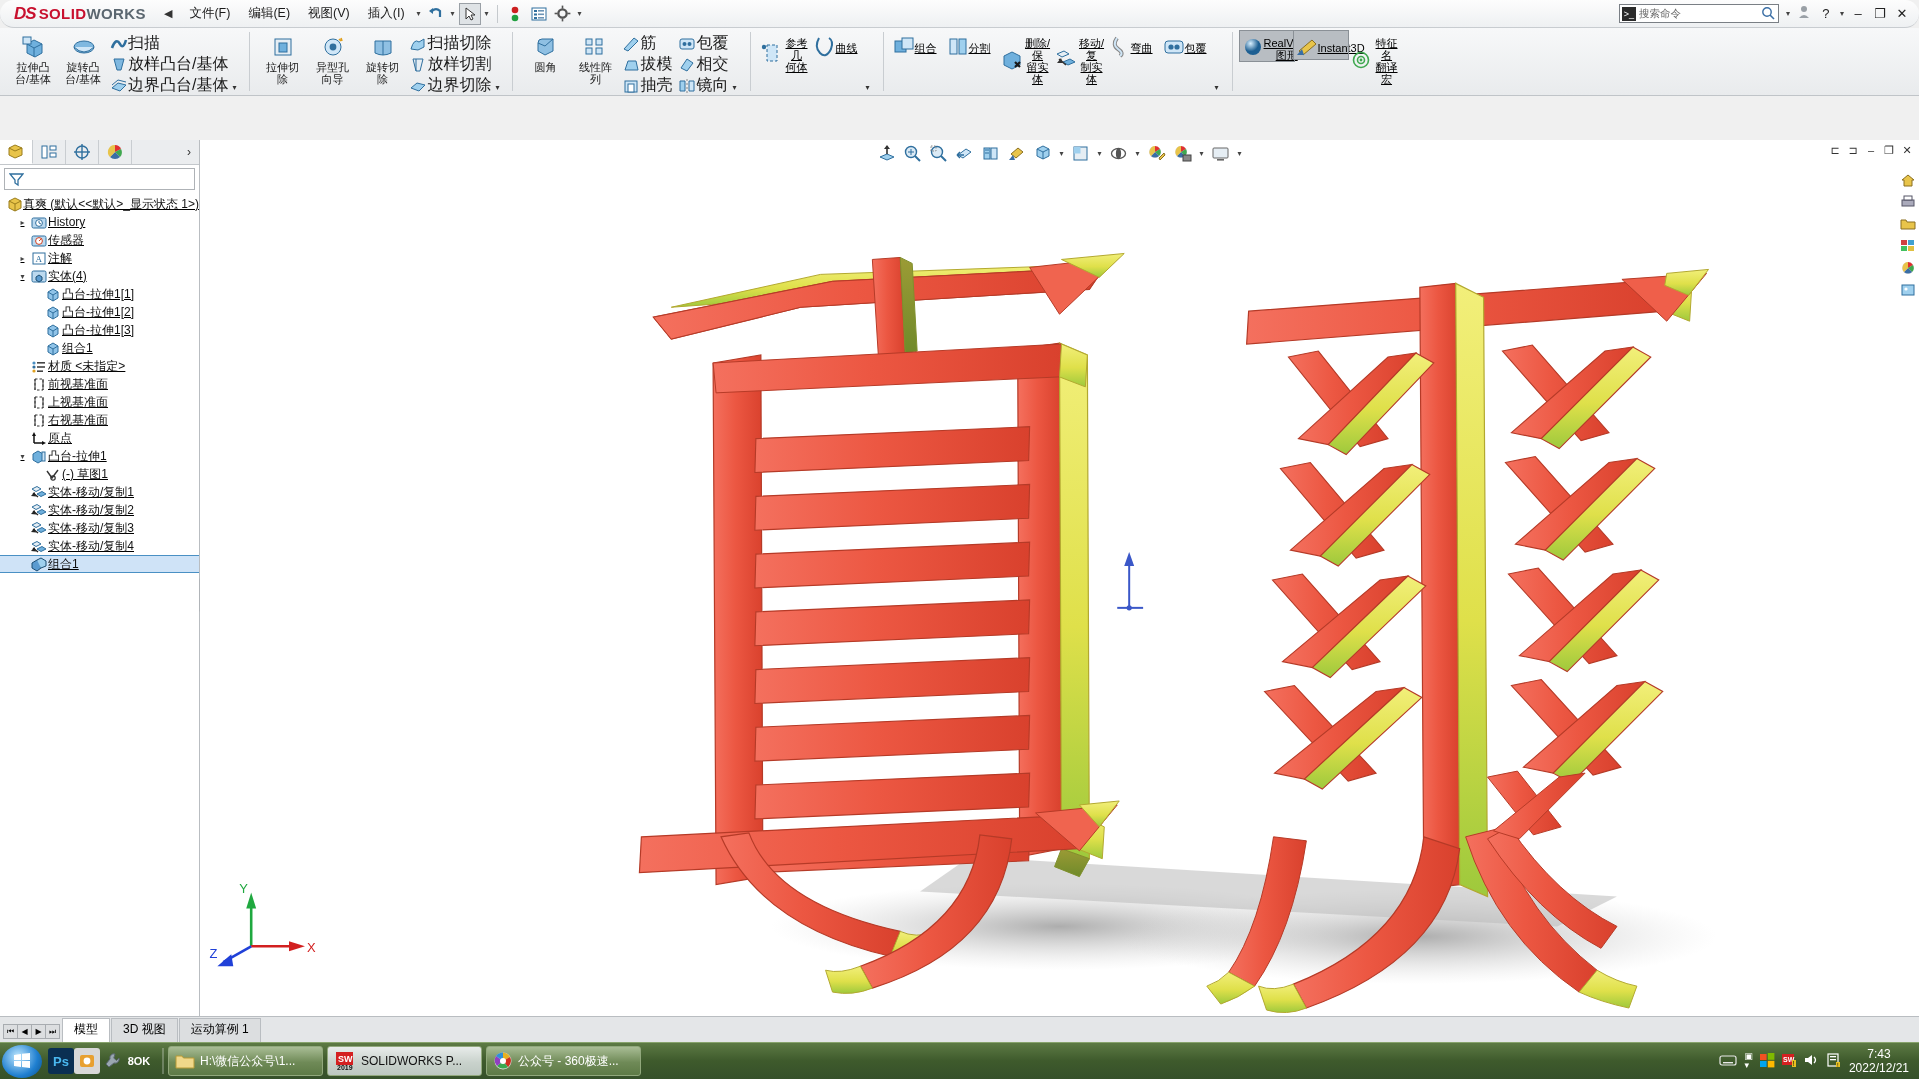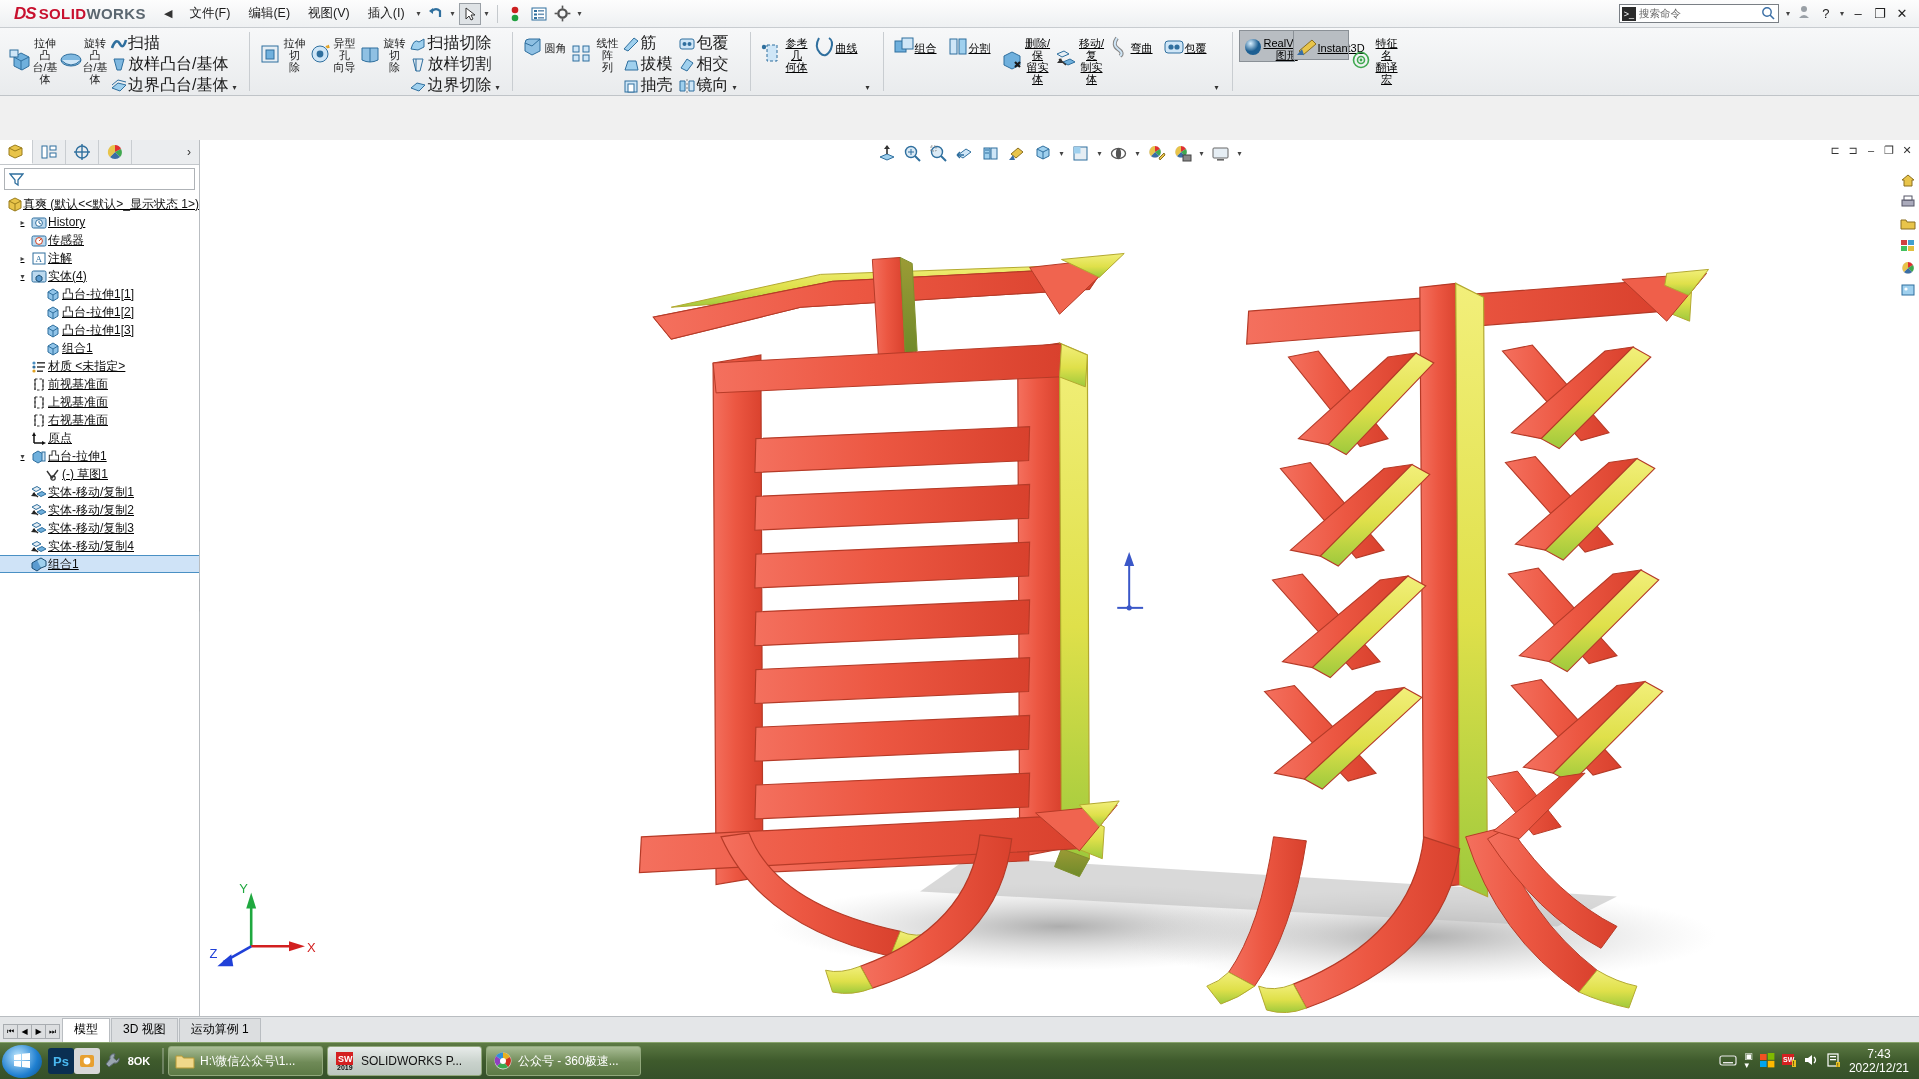--- a/index.html
+++ b/index.html
@@ -9,21 +9,21 @@
     font-family: "Liberation Sans", sans-serif;
     font-size: 12px;
     background: #f0f0f0;
   }
   #app { position: relative; width: 1919px; height: 1079px; }
 
   
   .titlebar {
     height: 28px; background: linear-gradient(#fdfdfd, #eef0f2);
     border-bottom: 1px solid #c8ccd0;
-    display: flex; align-items: center; position: relative;
+    display: flex; align-items: center; position: relative; border-radius: 14px;
   }
   .logo { display: flex; align-items: center; padding: 0 10px 0 14px; }
   .logo-ds {
     font-weight: bold; font-style: italic; color: #c8102e;
     font-size: 17px; letter-spacing: -1px; margin-right: 3px;
   }
   .logo-solid { font-weight: bold; color: #c8102e; font-size: 15px; letter-spacing: 0.4px; }
   .logo-works { font-weight: bold; color: #5b6770; font-size: 15px; letter-spacing: 0.4px; }
   .menu-arrow { color: #333; font-size: 11px; padding: 0 8px; }
   .menu-item {
@@ -57,21 +57,21 @@
 
   
   .ribbon {
     height: 68px; background: linear-gradient(#f7f8f9, #e9ebed);
     border-bottom: 1px solid #c0c4c8; display: flex; align-items: stretch;
     padding-left: 4px; position: relative;
   }
   .rgroup { display: flex; align-items: flex-start; padding: 3px 4px 0 4px; height: 100%; }
   .rsep { width: 1px; background: #c9cdd1; margin: 4px 3px; }
   .rbtn-big {
-    width: 50px; display: flex; flex-direction: row; align-items: center;
+    width: 50px; display: flex; flex-direction: column; align-items: center;
     padding-top: 4px; cursor: default;
   }
   .rbtn-big .lbl {
     font-size: 11px; line-height: 12px; text-align: center; color: #1a1a1a; margin-top: 2px;
   }
   .rcol { display: flex; flex-direction: column; padding-top: 2px; }
   .rbtn-row {
     display: flex; align-items: center; padding: 1px 4px 1px 2px; cursor: default; height: 21px;
   }
   .rbtn-row .lbl { font-size: 16px; color: #1a1a1a; white-space: nowrap; }

